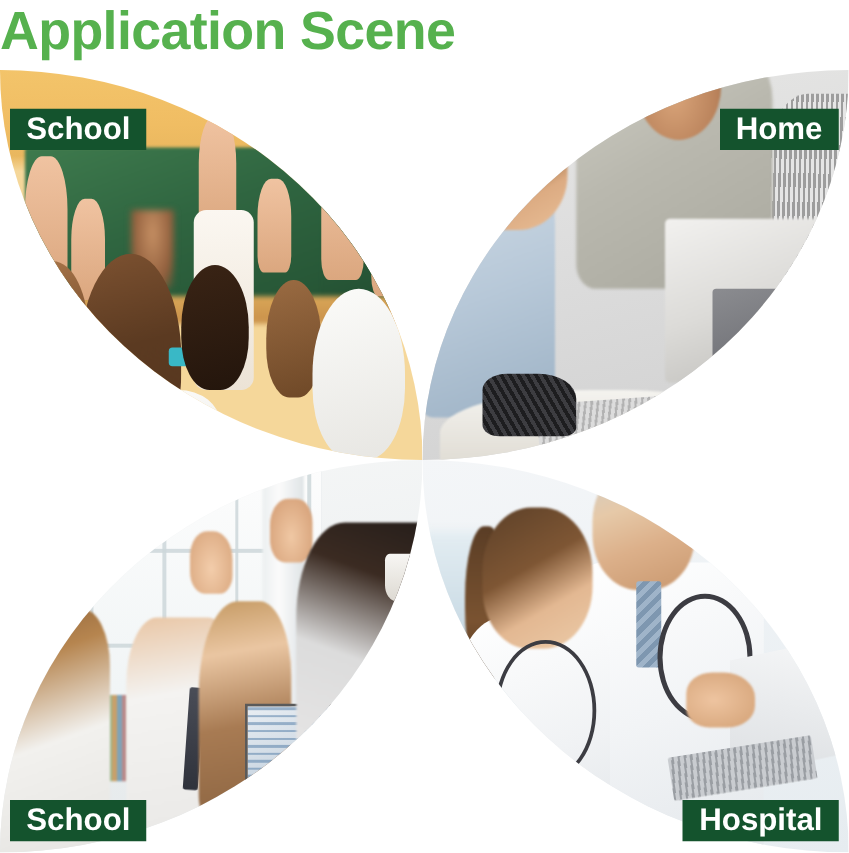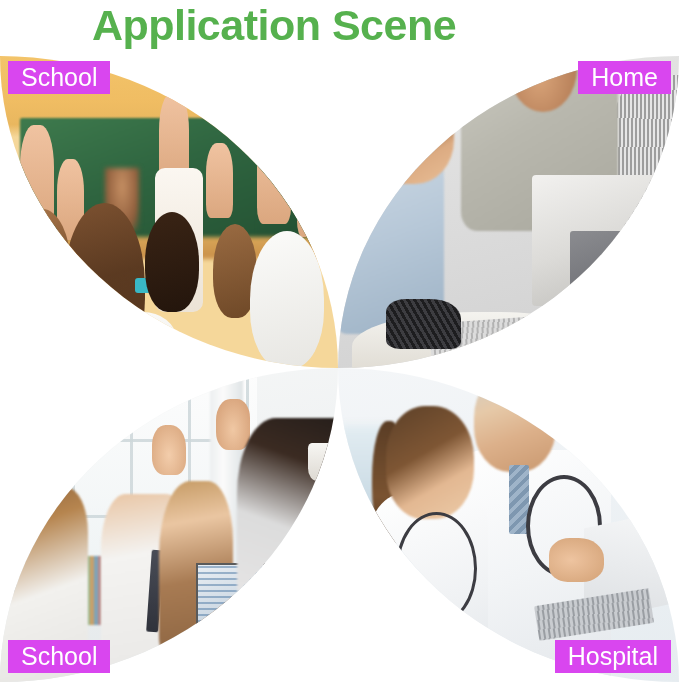--- a/index.html
+++ b/index.html
@@ -16,21 +16,21 @@
   }
 
   
   #page-title {
     position: absolute;
     top: 0;
     left: 0;
     width: 548px;
     height: 54px;
     line-height: 50px;
-    text-align: center;
+    text-align: left;
     font-size: 43px;
     font-weight: bold;
     letter-spacing: -0.5px;
     color: #56b14e;
     white-space: nowrap;
   }
 
   
   #panel-grid {
     position: absolute;
@@ -59,29 +59,30 @@
   .leaf-tl-br .photo { border-radius: 100% 0 100% 0; }
 
   .photo-inner {
     position: absolute;
     inset: 0;
   }
 
   
   .label {
     position: absolute;
-    background: #d946ef;
+    background: #14532d;
     color: #ffffff;
     font-size: 25px;
     line-height: 33px;
     height: 33px;
     padding: 0 13px 0 13px;
     white-space: nowrap;
     z-index: 5;
-    font-weight: normal;
+    font-weight: bold;
+    margin-top: 26px;
   }
   .label-tl { top: 5px;    left: 8px; }
   .label-tr { top: 5px;    right: 8px; }
   .label-bl { bottom: 9px; left: 8px; }
   .label-br { bottom: 9px; right: 8px; }
 
   
   .ph-school {
     background:
       

